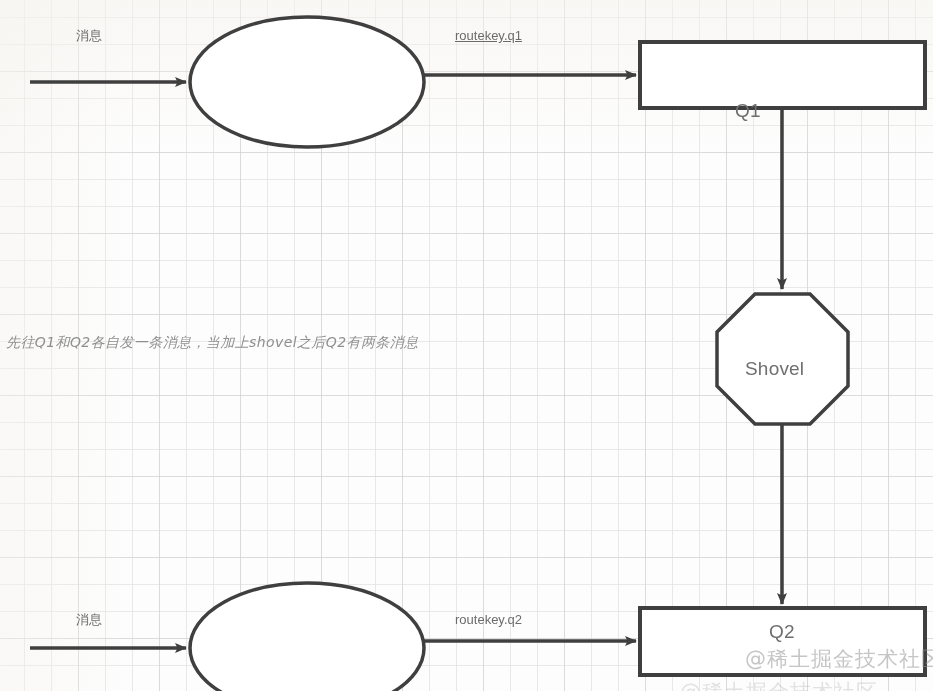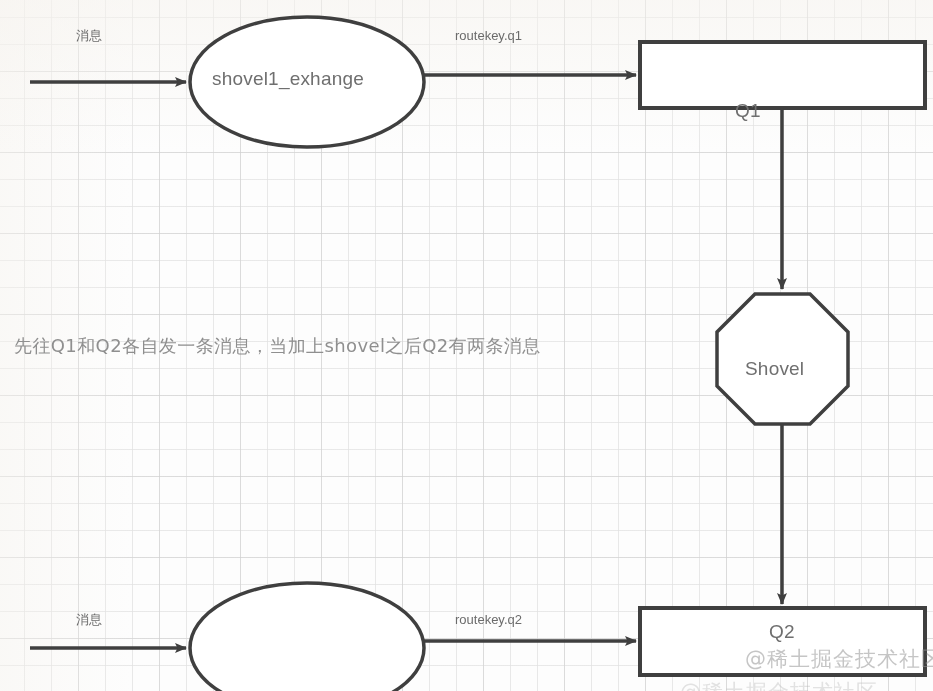--- a/index.html
+++ b/index.html
@@ -59,27 +59,28 @@
     color: #6b6b6b;
     font-size: 13px;
     white-space: nowrap;
     user-select: none;
   }
   .cjk {
     font-family: "DejaVu Sans", "Liberation Sans", sans-serif;
   }
   #annotation {
     position: absolute;
-    left: 14px;
+    left: 6px;
     top: 334px;
     color: #8f8f8f;
-    font-size: 18px;
+    font-size: 14px;
     letter-spacing: 0.4px;
     white-space: nowrap;
     user-select: none;
+    font-style: italic;
   }
   .watermark {
     position: absolute;
     color: rgba(150,150,150,0.55);
     font-size: 21px;
     letter-spacing: 1px;
     white-space: nowrap;
     user-select: none;
   }
   #watermark-main  { left: 745px; top: 645px; }
@@ -115,34 +116,33 @@
 
     <line x1="30" y1="648" x2="186" y2="648" stroke="#3f3f3f" stroke-width="3.5" marker-end="url(#arrowhead)"></line>
 
     <ellipse cx="307" cy="648" rx="117" ry="65" fill="#ffffff" stroke="#3f3f3f" stroke-width="3.5"></ellipse>
 
     <line x1="424" y1="641" x2="636" y2="641" stroke="#3f3f3f" stroke-width="3.5" marker-end="url(#arrowhead)"></line>
 
     <rect x="640" y="608" width="285" height="67" fill="#ffffff" stroke="#3f3f3f" stroke-width="4"></rect>
   </svg>
 
-  <div class="node-label" style="left:212px; top:68px;">shovel1_exhange</div>
 
 
   <div class="node-label" style="left:735px; top:63px;margin-top:37px;">Q1</div>
 
   <div class="node-label" style="left:769px; top:621px;">Q2</div>
 
   <div class="node-label" style="left:745px; top:358px;">Shovel</div>
 
   <div class="edge-label cjk" style="left:76px; top:27px;">消息</div>
 
   <div class="edge-label cjk" style="left:76px; top:611px;">消息</div>
 
-  <div class="edge-label" style="left:455px; top:28px;">routekey.q1</div>
+  <div class="edge-label" style="left:455px; top:28px;text-decoration:underline;">routekey.q1</div>
 
   <div class="edge-label" style="left:455px; top:612px;">routekey.q2</div>
 
   <div id="annotation" class="cjk">先往Q1和Q2各自发一条消息，当加上shovel之后Q2有两条消息</div>
 
   <div id="watermark-main" class="watermark cjk">@稀土掘金技术社区</div>
 
   <div id="watermark-ghost" class="watermark cjk">@稀土掘金技术社区</div>
 
 </div>

